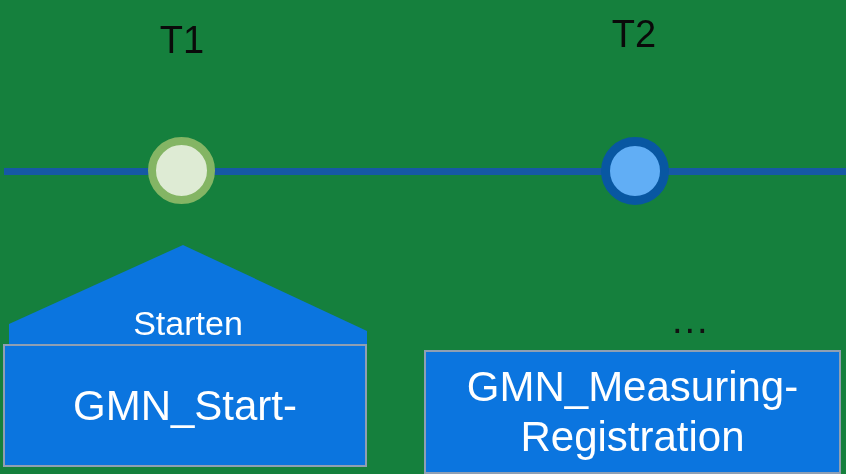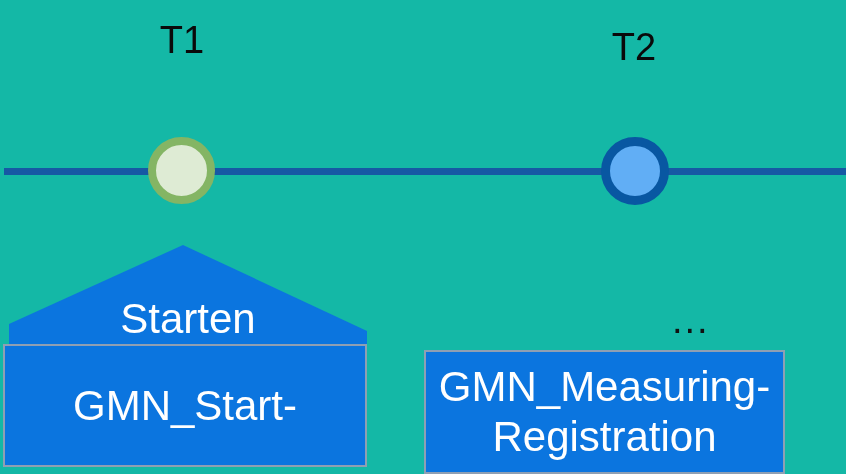--- a/index.html
+++ b/index.html
@@ -5,37 +5,37 @@
   html, body {
     margin: 0;
     padding: 0;
     background: #ffffff;
     font-family: "Liberation Sans", "DejaVu Sans", sans-serif;
   }
   .canvas {
     position: relative;
     width: 846px;
     height: 474px;
-    background: #14b8a6;
+    background: #15803d;
     overflow: hidden;
   }
 
   
   .tlabel {
     position: absolute;
     width: 120px;
     text-align: center;
     font-size: 38px;
     color: var(--label-text, #0a0a0a);
     letter-spacing: 0px;
     line-height: 1.0;
     z-index: 3;
   }
   .tlabel.t1 { left: 122px; top: 21px; }
-  .tlabel.t2 { left: 574px; top: 28px; }
+  .tlabel.t2 { left: 574px; top: 15px; }
 
   
   .line {
     position: absolute;
     left: 4px;
     top: 168px;
     width: 842px;
     height: 7px;
     background: var(--timeline-line, #1659A4);
     z-index: 1;
@@ -68,21 +68,21 @@
   .flag-roof {
     position: absolute;
     background: var(--flag-blue, #0B75DF);
     display: flex;
     align-items: flex-end;
     justify-content: center;
     z-index: 2;
   }
   .flag-roof .action {
     color: var(--flag-text, #ffffff);
-    font-size: 42px;
+    font-size: 34px;
     line-height: 1.0;
     white-space: nowrap;
   }
   .left-roof {
     left: 9px;
     top: 245px;
     width: 358px;
     height: 99px;
     clip-path: polygon(0 79px, 174px 0, 358px 86px, 358px 99px, 0 99px);
     padding-bottom: 4px;
@@ -129,21 +129,21 @@
   }
   .left-box {
     left: 3px;
     top: 344px;
     width: 364px;
     height: 123px;
   }
   .right-box {
     left: 424px;
     top: 350px;
-    width: 361px;
+    width: 417px;
     height: 124px;
   }
 </style>
 </head>
 <body>
 
 <div class="canvas">
 
   <div class="tlabel t1">T1</div>
 

